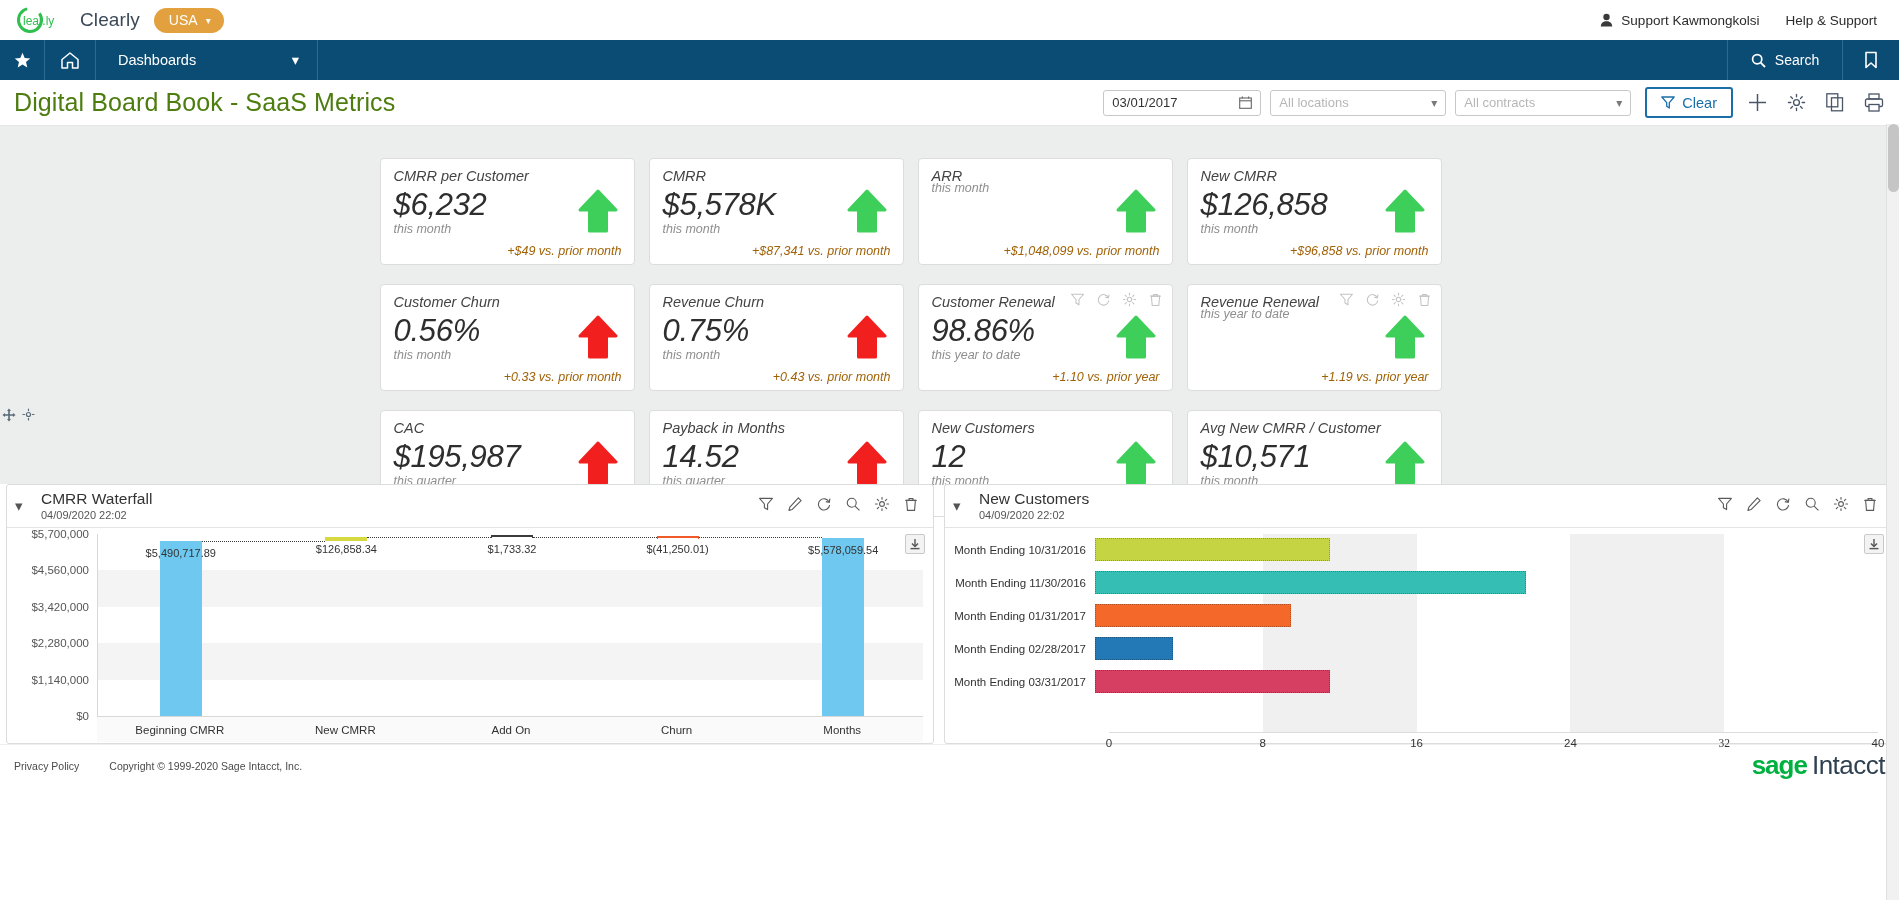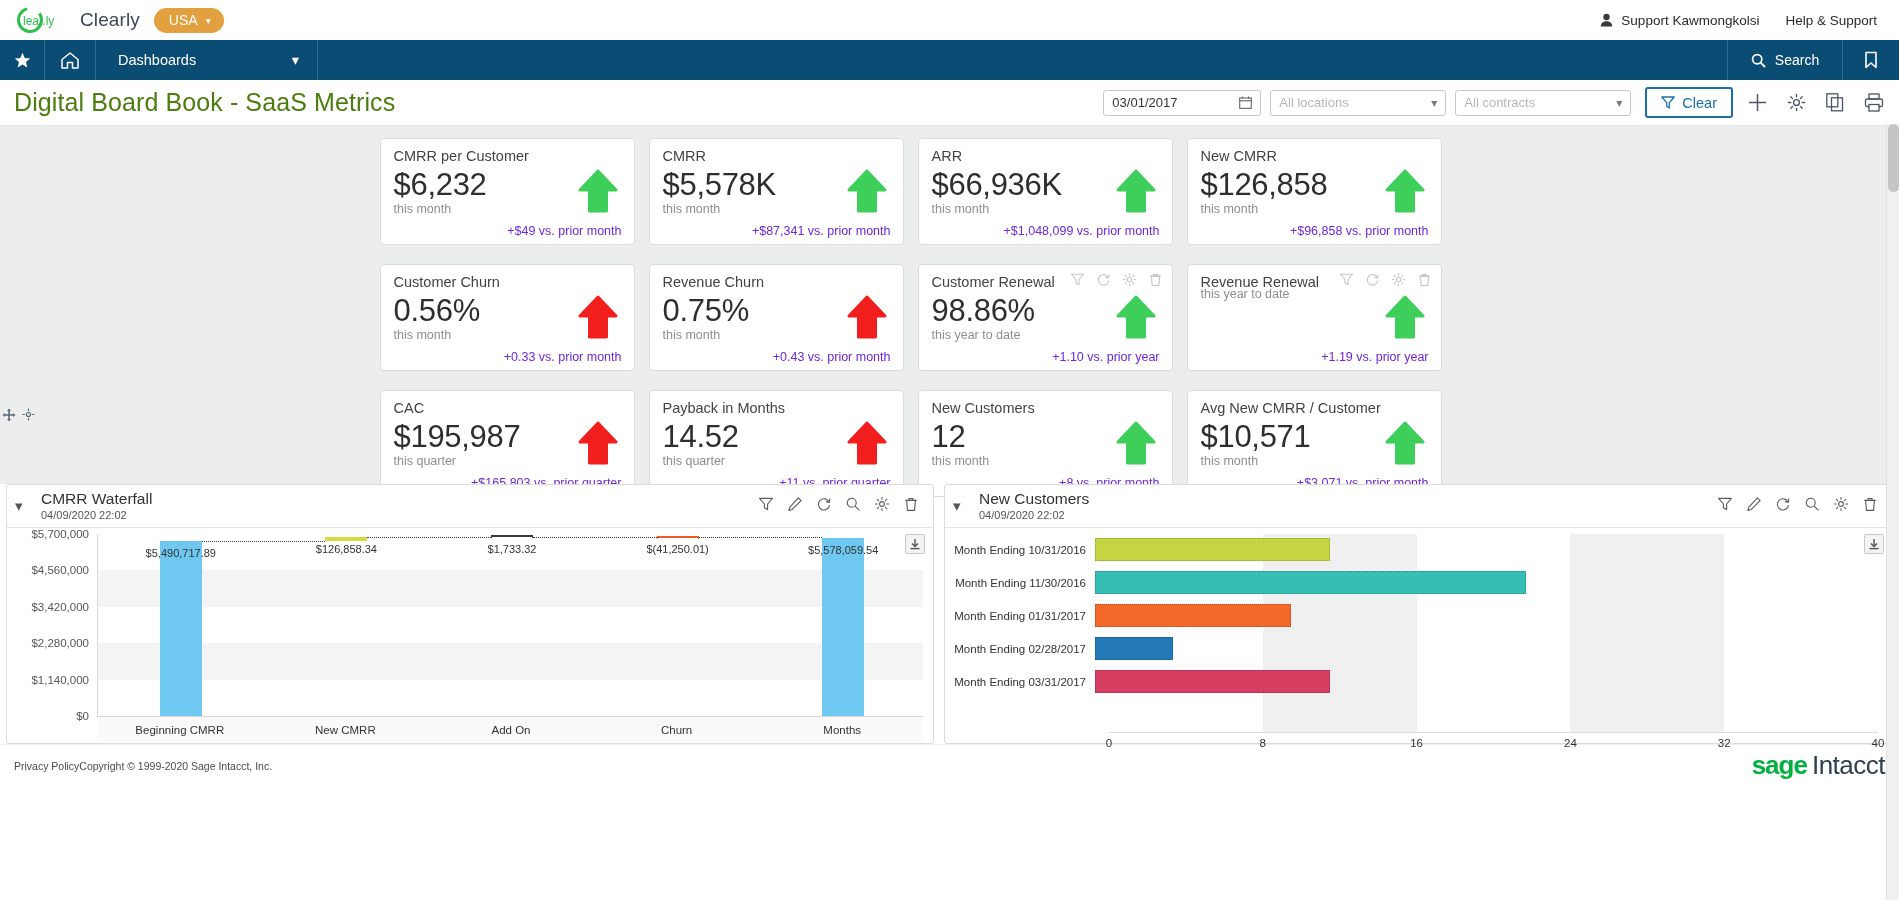--- a/index.html
+++ b/index.html
@@ -88,21 +88,22 @@
   .tool-ic {
     width: 30px; height: 30px; display: flex; align-items: center; justify-content: center;
     color: #4a5568; cursor: pointer;
   }
 
   
   .board {
     background: #eceded;
     height: 358px;
     position: relative;
-    padding-top: 12px;
+    padding-top: 32px;
+    font-style: italic;
   }
   .drag-handle {
     position: absolute; left: 2px; top: 282px;
     display: flex; gap: 6px; color: #5a6b78; font-size: 13px;
   }
   .kpi-grid {
     width: 1140px; margin: 0 auto;
     display: grid; grid-template-columns: repeat(4, 255px);
     gap: 19px 14px;
   }
@@ -112,21 +113,21 @@
     position: relative;
   }
   .kpi-label { font-size: 14.5px; color: #434343; }
   .kpi-value {
     font-size: 31px; color: #2e2e2e; line-height: 40px; margin-top: 1px;
     letter-spacing: -.3px;
   }
   .kpi-period { font-size: 12.5px; color: #8e8e8e; margin-top: -3px; }
   .kpi-delta {
     position: absolute; right: 12px; bottom: 6px;
-    font-size: 12.5px; color: #6d28d9;
+    font-size: 12.5px; color: #a16207;
   }
   .kpi-arrow {
     position: absolute; right: 16px; top: 30px;
     width: 40px; height: 44px;
   }
   .kpi-icons {
     position: absolute; right: 9px; top: 7px;
     display: flex; gap: 11px; align-items: center;
     color: #c3c3c3;
   }
@@ -214,21 +215,21 @@
   .hb-tick {
     position: absolute; top: 4px; font-size: 11.5px; color: #333;
     transform: translateX(-50%);
   }
 
   
   .footer {
     height: 42px; background: #fff; display: flex; align-items: center;
     padding: 0 14px; border-top: 1px solid #efefef;
   }
-  .foot-link { font-size: 10.5px; color: #4a4a4a; cursor: pointer; }
+  .foot-link { font-size: 10.5px; color: #4a4a4a; margin-right: 30px; cursor: pointer; }
   .foot-copy { font-size: 10.5px; color: #4a4a4a; }
   .foot-logo { margin-left: auto; display: flex; align-items: center; gap: 5px; }
   .sage-word { font-size: 26px; color: #00b140; font-weight: bold; letter-spacing: -1px; }
   .intacct-word { font-size: 26px; color: #2f4050; letter-spacing: -.5px; }
   .scroll-track {
     position: absolute; right: 0; top: 124px; width: 13px; bottom: 0;
     background: #f1f1f1; border-left: 1px solid #e0e0e0;
   }
   .scroll-thumb {
     position: absolute; left: 1px; top: 0; width: 11px; height: 68px;
@@ -384,21 +385,20 @@
         <div class="kpi-label">CMRR</div>
         <div class="kpi-value">$5,578K</div>
         <div class="kpi-period">this month</div>
         <div class="kpi-delta">+$87,341 vs. prior month</div>
         <svg viewBox="0 0 40 44" class="kpi-arrow">
           <path d="M20 2 L38 21 H28.5 V42 H11.5 V21 H2 Z" fill="#3ecf5b" stroke="#3ecf5b" stroke-width="3" stroke-linejoin="round"></path>
         </svg>
       </div>
       <div class="kpi">
         <div class="kpi-label">ARR</div>
-        <div class="kpi-value">$66,936K</div>
         <div class="kpi-period">this month</div>
         <div class="kpi-delta">+$1,048,099 vs. prior month</div>
         <svg viewBox="0 0 40 44" class="kpi-arrow">
           <path d="M20 2 L38 21 H28.5 V42 H11.5 V21 H2 Z" fill="#3ecf5b" stroke="#3ecf5b" stroke-width="3" stroke-linejoin="round"></path>
         </svg>
       </div>
       <div class="kpi">
         <div class="kpi-label">New CMRR</div>
         <div class="kpi-value">$126,858</div>
         <div class="kpi-period">this month</div>
@@ -705,21 +705,21 @@
               <div class="hb-track">
                 <div class="hb-bar" style="width: 30%; background: rgb(214, 62, 98);"></div>
               </div>
             </div>
           </div>
           <div class="hb-axis">
             <div class="hb-tick" style="left: 0%;">0</div>
             <div class="hb-tick" style="left: 20%;">8</div>
             <div class="hb-tick" style="left: 40%;">16</div>
             <div class="hb-tick" style="left: 60%;">24</div>
-            <div class="hb-tick" style="left: 80%;">32</div>
+            <div class="hb-tick" style="left: 80%; font-family: Liberation Serif, serif;">32</div>
             <div class="hb-tick" style="left: 100%;">40</div>
           </div>
         </div>
     </div>
   </div>
 </div>
 
 <div class="footer">
   <div class="foot-link">Privacy Policy</div>
   <div class="foot-copy">Copyright © 1999-2020 Sage Intacct, Inc.</div>

